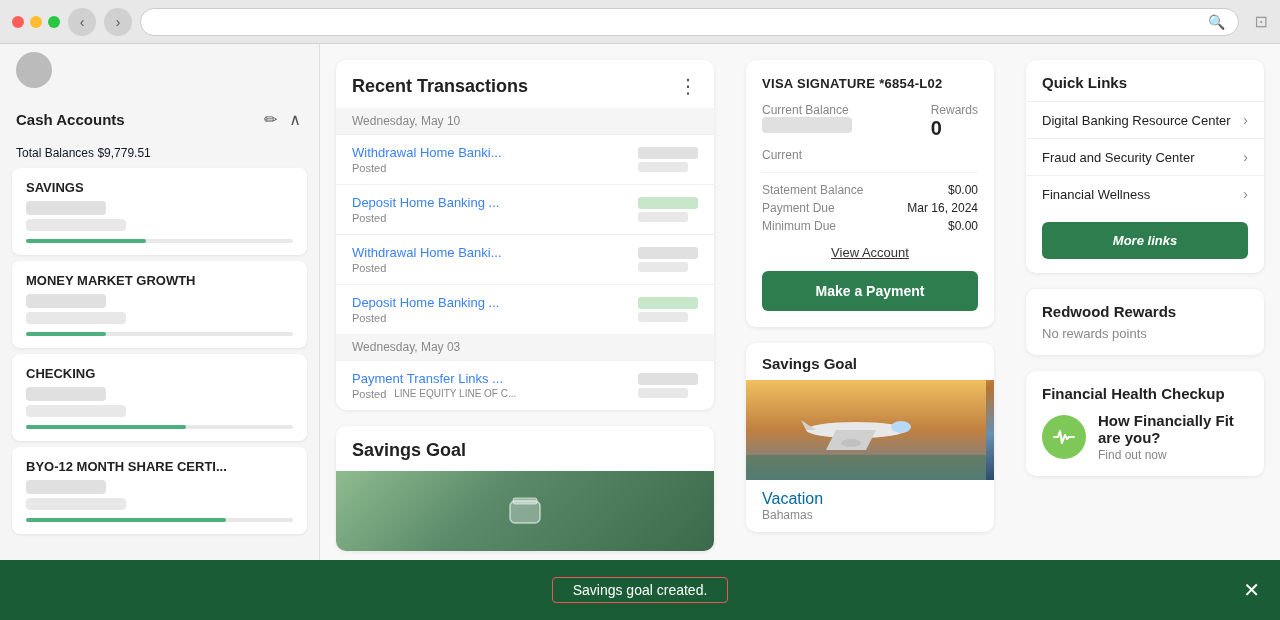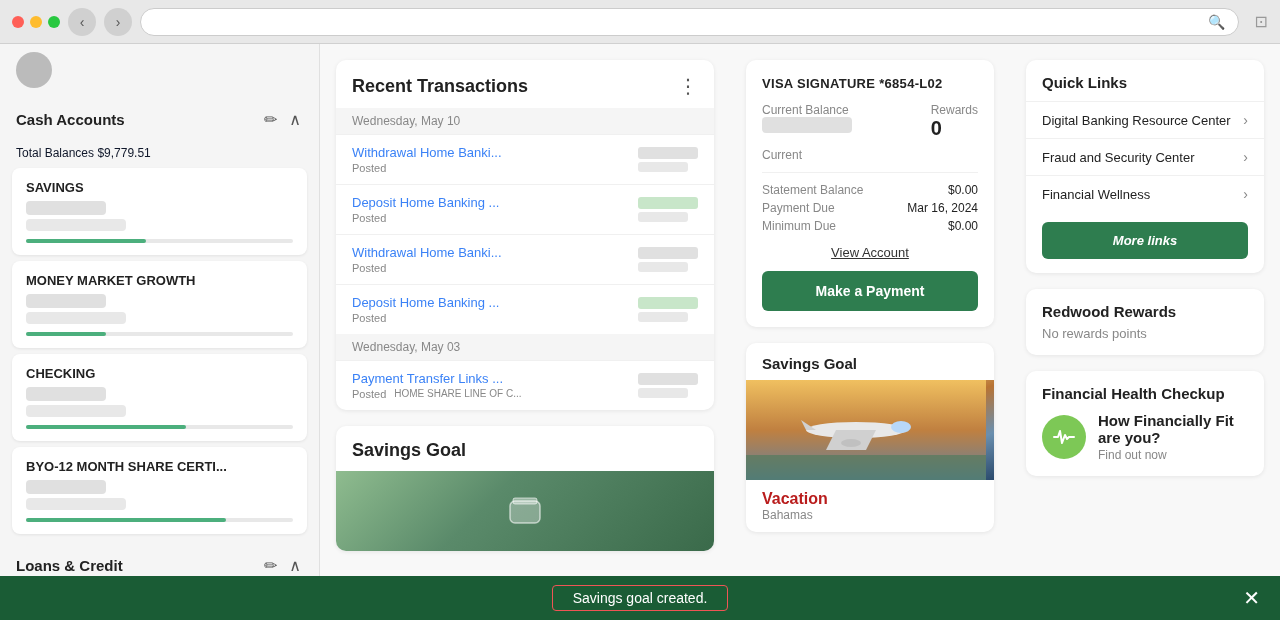--- a/index.html
+++ b/index.html
@@ -79,21 +79,21 @@
     .divider { height: 1px; background: #f0f0f0; margin: 10px 0; }
     .view-account-link { text-align: center; margin: 10px 0; }
     .view-account-link a { font-size: 13px; color: #333; text-decoration: underline; cursor: pointer; }
     .make-payment-btn { width: 100%; background: #2e7d4f; color: white; border: none; border-radius: 6px; padding: 12px; font-size: 14px; font-weight: 600; cursor: pointer; }
 
     
     .savings-goal-right { background: white; border-radius: 10px; box-shadow: 0 1px 4px rgba(0,0,0,0.08); padding: 0; margin-bottom: 16px; overflow: hidden; }
     .savings-goal-right-header { padding: 12px 16px 8px; font-size: 15px; font-weight: 600; color: #222; }
     .savings-img-right { width: 100%; height: 100px; background: linear-gradient(160deg, #c4873a 0%, #e8c87a 30%, #b87333 50%, #6a8faf 75%, #2a4a6c 100%); position: relative; overflow: hidden; }
     .savings-goal-info { padding: 10px 16px; }
-    .savings-destination { font-size: 16px; font-weight: 700; color: #b91c1c; }
+    .savings-destination { font-size: 16px; font-weight: 400; color: #0369a1; }
     .savings-sub { font-size: 12px; color: #888; }
 
     
     .quick-links-card { background: white; border-radius: 10px; box-shadow: 0 1px 4px rgba(0,0,0,0.08); padding: 14px 0; margin-bottom: 16px; }
     .quick-links-title { font-size: 15px; font-weight: 600; color: #222; padding: 0 16px 10px; }
     .quick-link-item { display: flex; align-items: center; justify-content: space-between; padding: 10px 16px; border-top: 1px solid #f0f0f0; cursor: pointer; }
     .quick-link-label { font-size: 13px; color: #222; }
     .chevron { color: #888; font-size: 14px; }
     .more-links-btn { width: calc(100% - 32px); margin: 10px 16px 0; background: #2e7d4f; color: white; border: none; border-radius: 6px; padding: 11px; font-size: 13px; font-weight: 600; cursor: pointer; font-style: italic; }
 
@@ -104,21 +104,21 @@
 
     
     .health-card { background: white; border-radius: 10px; box-shadow: 0 1px 4px rgba(0,0,0,0.08); padding: 14px 16px; }
     .health-title { font-size: 15px; font-weight: 600; color: #222; margin-bottom: 10px; }
     .health-body { display: flex; align-items: center; gap: 12px; }
     .health-icon { width: 44px; height: 44px; border-radius: 50%; background: #7dc856; display: flex; align-items: center; justify-content: center; flex-shrink: 0; }
     .health-text-title { font-size: 15px; font-weight: 700; color: #222; }
     .health-text-sub { font-size: 12px; color: #888; margin-top: 2px; }
 
     
-    .toast-bar { position: fixed; bottom: 0; left: 0; right: 0; height: 44px; background: #1a5c35; display: flex; align-items: center; justify-content: center; z-index: 100; }
+    .toast-bar { position: fixed; bottom: 0; left: 0; right: 0; height: 60px; background: #1a5c35; display: flex; align-items: center; justify-content: center; z-index: 100; }
     .toast-message { color: white; font-size: 14px; border: 1px solid #e55; padding: 4px 20px; border-radius: 4px; }
     .toast-close { position: absolute; right: 20px; color: white; font-size: 20px; cursor: pointer; background: none; border: none; }
   </style>
 </head>
 <body>
 
 <div class="browser-chrome">
   <div class="traffic-lights">
     <div class="tl tl-red"></div>
     <div class="tl tl-yellow"></div>
@@ -253,21 +253,21 @@
           </div>
         </div>
 
         <div class="date-separator">Wednesday, May 03</div>
 
         <div class="transaction-item">
           <div class="transaction-left">
             <div class="transaction-name">Payment Transfer Links ...</div>
             <div style="display:flex; gap:8px; align-items:center;">
               <div class="transaction-status">Posted</div>
-              <div style="font-size:10px; color:#888;">HOME SHARE LINE OF C...</div>
+              <div style="font-size:10px; color:#888;">LINE EQUITY LINE OF C...</div>
             </div>
           </div>
           <div class="transaction-right">
             <div class="amount-blur"></div>
             <div class="amount-blur-sm"></div>
           </div>
         </div>
       </div>
 
       <div class="savings-goal-card-center card">

